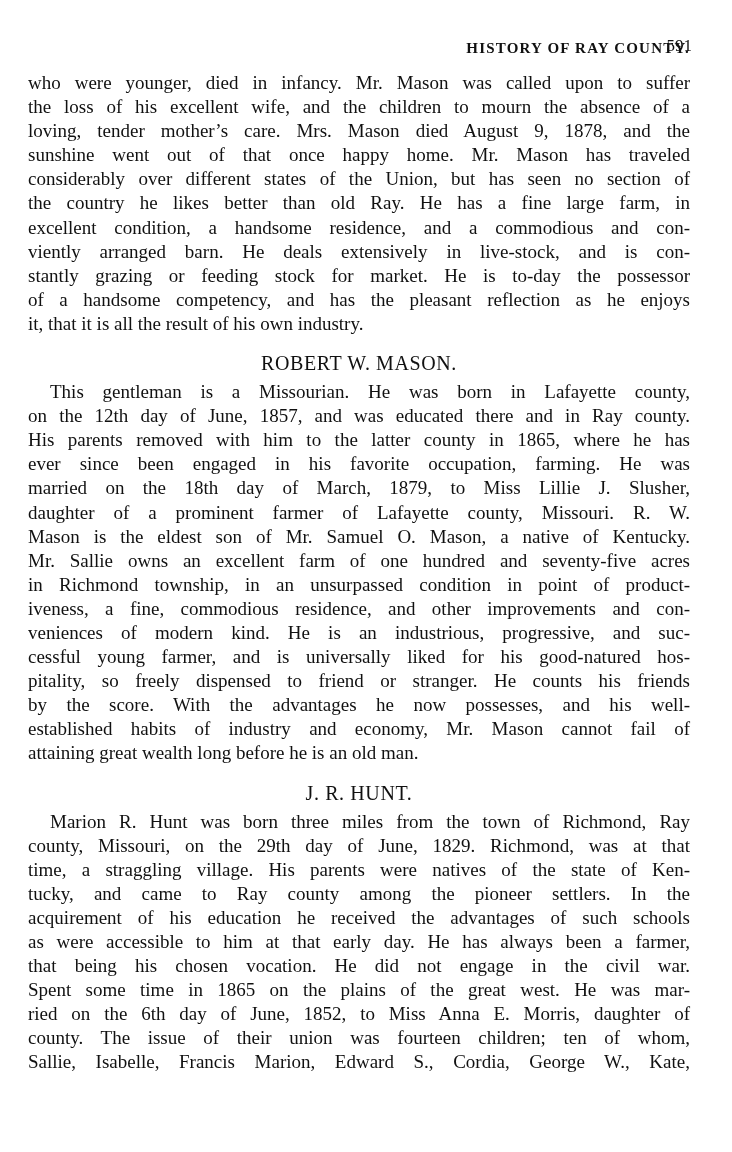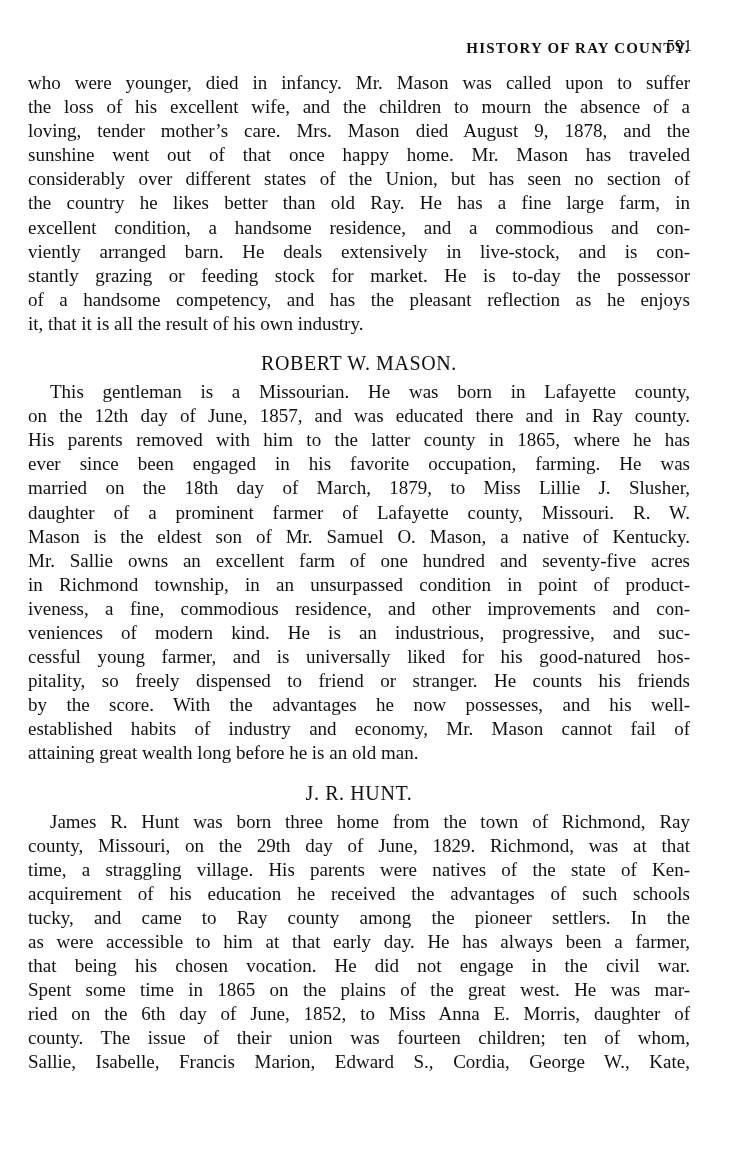--- a/index.html
+++ b/index.html
@@ -116,25 +116,25 @@
       <div class="line">veniences of modern kind.  He is an industrious, progressive, and suc-</div>
       <div class="line">cessful young farmer, and is universally liked for his good-natured hos-</div>
       <div class="line">pitality, so freely dispensed to friend or stranger.  He counts his friends</div>
       <div class="line">by the score.  With the advantages he now possesses, and his well-</div>
       <div class="line">established habits of industry and economy, Mr. Mason cannot fail of</div>
       <div class="line last">attaining great wealth long before he is an old man.</div>
     </div>
 
     <div class="heading">J. R. HUNT.</div>
     <div>
-      <div class="line indent">James R. Hunt was born three home from the town of Richmond, Ray</div>
+      <div class="line indent">Marion R. Hunt was born three miles from the town of Richmond, Ray</div>
       <div class="line">county, Missouri, on the 29th day of June, 1829.  Richmond, was at that</div>
       <div class="line">time, a straggling village.  His parents were natives of the state of Ken-</div>
+      <div class="line">tucky, and came to Ray county among the pioneer settlers.  In the</div>
       <div class="line">acquirement of his education he received the advantages of such schools</div>
-      <div class="line">tucky, and came to Ray county among the pioneer settlers.  In the</div>
       <div class="line">as were accessible to him at that early day.  He has always been a farmer,</div>
       <div class="line">that being his chosen vocation.  He did not engage in the civil war.</div>
       <div class="line">Spent some time in 1865 on the plains of the great west.  He was mar-</div>
       <div class="line">ried on the 6th day of June, 1852, to Miss Anna E. Morris, daughter of</div>
       <div class="line">county.  The issue of their union was fourteen children; ten of whom,</div>
       <div class="line">Sallie, Isabelle, Francis Marion, Edward S., Cordia, George W., Kate,</div>
     </div>
   </div>
 </div>
 

